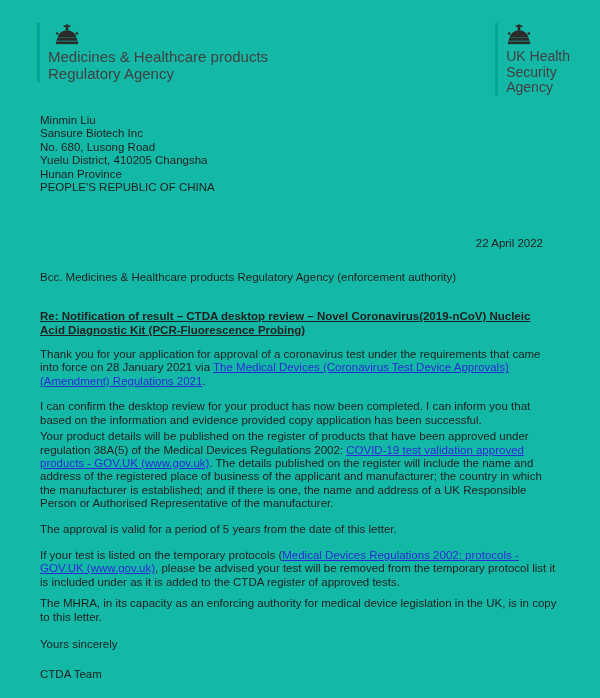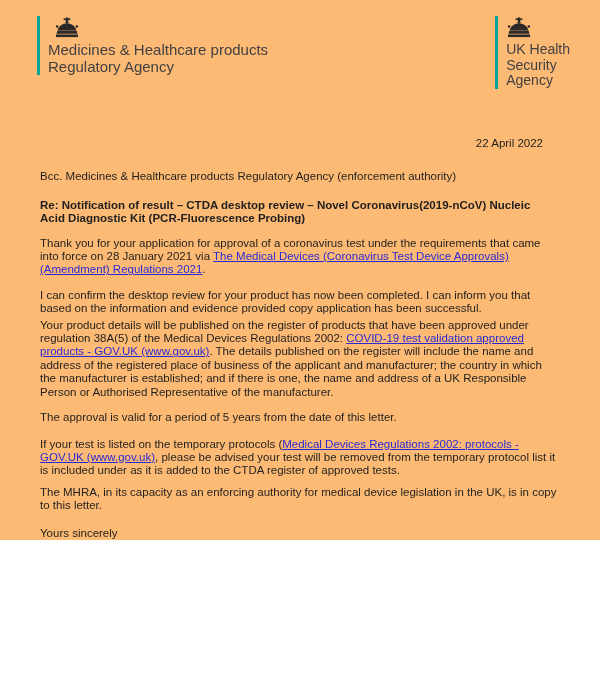--- a/index.html
+++ b/index.html
@@ -5,23 +5,23 @@
   * { margin: 0; padding: 0; box-sizing: border-box; }
   :root { --teal: #00A499; --link: #2a2ad5; --body-text: #1f1f1f; --logo-text: #414042; }
   html, body { background: #ffffff; }
   body {
     width: 600px; height: 698px;
     font-family: "Liberation Sans", sans-serif;
     color: var(--body-text);
     overflow: hidden;
   }
   .page {
-    width: 600px; height: 540px;
-    padding: 16px 42px 0 40px;
-    background: #fdba74;
+    width: 600px; height: 698px;
+    padding: 23px 42px 0 40px;
+    background: #14b8a6;
     overflow: hidden;
   }
 
   
   .header {
     display: flex; justify-content: space-between; align-items: flex-start;
     margin-left: -3px; margin-bottom: 13px; min-height: 78px;
   }
   .logo { display: flex; }
   .logo .bar { width: 3px; background: var(--teal); align-self: stretch; }
@@ -30,21 +30,21 @@
   .ukhsa .crown { margin-left: 1px; }
   .logo-line { font-size: 15px; line-height: 16.5px; color: var(--logo-text); white-space: nowrap; }
   .ukhsa { margin-right: -12px; justify-content: center; }
   .ukhsa .logo-line { font-size: 14px; line-height: 15.5px; }
 
   
   .letter { font-size: 11.5px; line-height: 13.4px; }
   .date-line { text-align: right; padding-right: 15px; margin-top: 43px; }
   .bcc-line { margin-top: 20px; }
   .salutation { margin-top: 15px; }
-  .subject { margin-top: 15px; font-weight: bold; }
+  .subject { margin-top: 26px; font-weight: bold; text-decoration: underline; }
   .letter-body { margin-top: 11px; }
   .letter-body p { margin: 0 0 12px 0; }
   .letter-body p:nth-child(2) { margin-bottom: 3px; }
   .letter-body p:nth-child(4) { margin-bottom: 13px; }
   .letter-body p:nth-child(5) { margin-bottom: 8px; }
   .letter-body p:nth-child(6) { margin-bottom: 14px; }
   a { color: var(--link); text-decoration: underline; cursor: pointer; }
   .valediction { margin-top: 2px; }
   .signature { margin-top: 17px; }
 </style>
@@ -93,20 +93,28 @@
         <div class="logo-line">UK Health</div>
         <div class="logo-line">Security</div>
         <div class="logo-line">Agency</div>
       </div>
     </div>
 
   </div>
 
   <div class="letter">
 
+    <div class="recipient">
+        <div>Minmin Liu</div>
+        <div>Sansure Biotech Inc</div>
+        <div>No. 680, Lusong Road</div>
+        <div>Yuelu District, 410205 Changsha</div>
+        <div>Hunan Province</div>
+        <div>PEOPLE'S REPUBLIC OF CHINA</div>
+      </div>
 
     <div class="date-line">22 April 2022</div>
 
     <div class="bcc-line">Bcc. Medicines &amp; Healthcare products Regulatory Agency (enforcement authority)</div>
 
 
     <div class="subject">Re: Notification of result – CTDA desktop review – Novel Coronavirus(2019-nCoV) Nucleic Acid Diagnostic Kit (PCR-Fluorescence Probing)</div>
 
     <div class="letter-body">
         <p><span>Thank you for your application for approval of a coronavirus test under the requirements that came into force on 28 January 2021 via </span><a href="#">The Medical Devices (Coronavirus Test Device Approvals) (Amendment) Regulations 2021</a><span>.</span></p>

